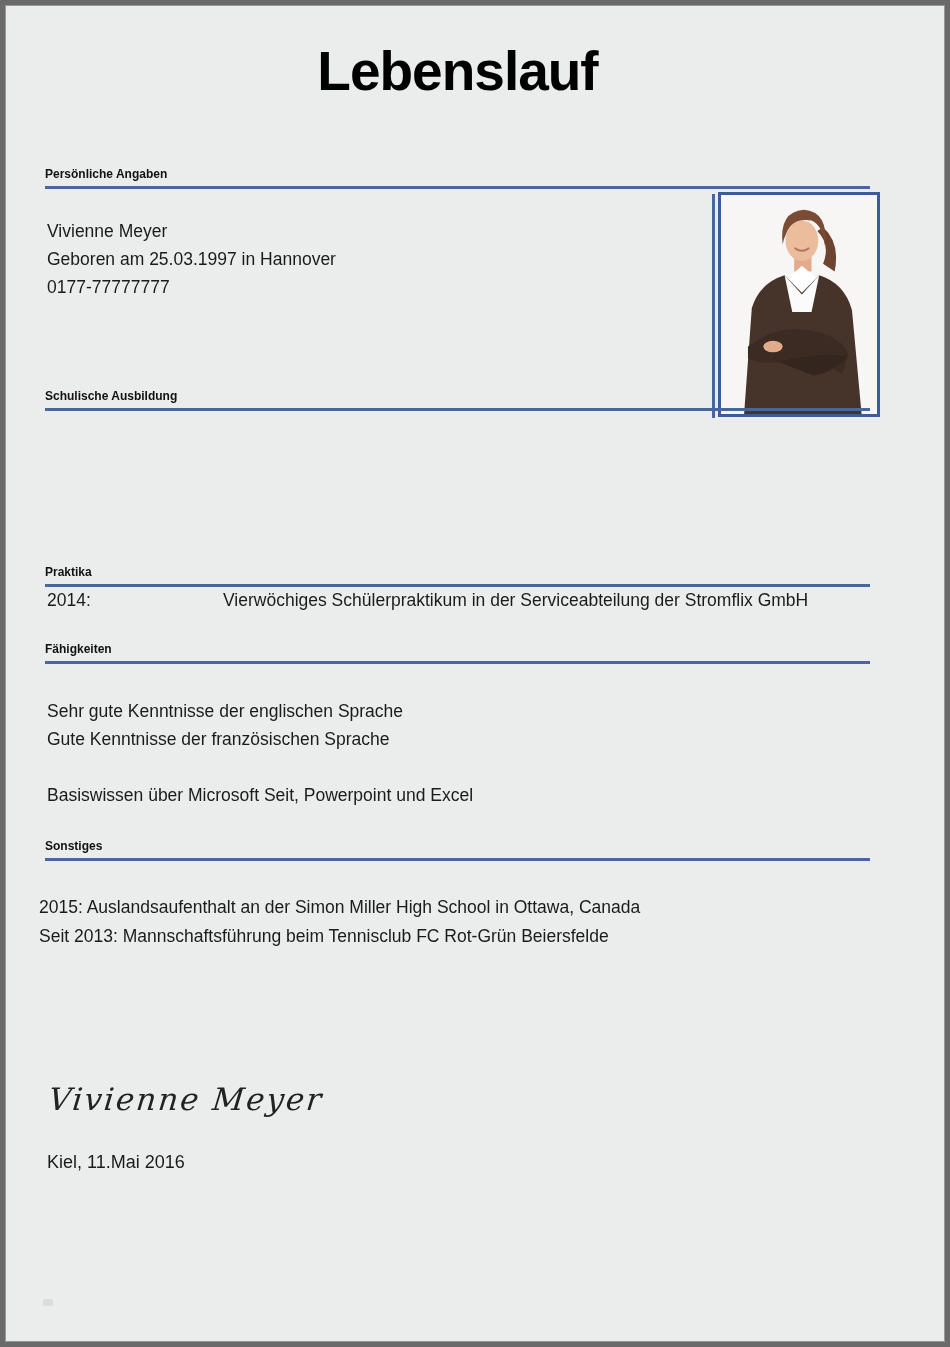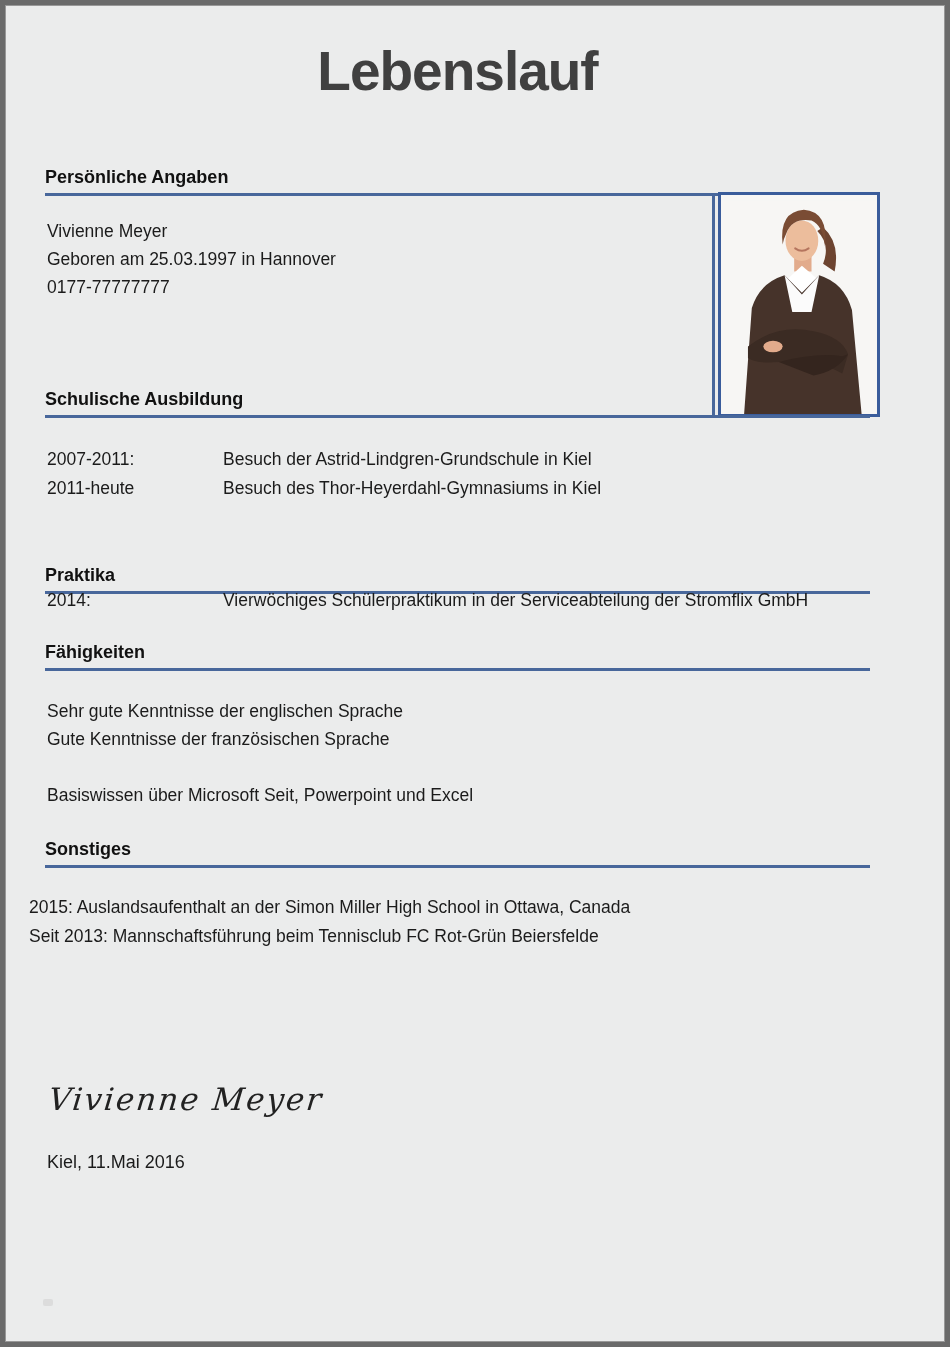--- a/index.html
+++ b/index.html
@@ -13,25 +13,25 @@
     box-sizing:border-box;
     font-family:"Liberation Sans", sans-serif;
     color:#1b1b1b;
     overflow:hidden;
   }
   .abs{position:absolute;}
   .doc-title{
     left:40px;right:75px;top:34px;
     text-align:center;
     font-size:55px;font-weight:700;letter-spacing:-1px;
-    color:#404040;
+    color:#000000;
   }
   .section-heading{
     left:40px;right:75px;
-    font-size:18px;font-weight:700;
+    font-size:12px;font-weight:700;
     padding-bottom:5px;
     border-bottom:3px solid #48679b;
     color:#111;
   }
   .body-text{font-size:17.5px;line-height:28px;}
   .info-block{left:42px;top:212px;}
   .entry-row{white-space:nowrap;}
   .entry-period{display:inline-block;width:176px;}
   .photo-vrule{
     left:707px;top:189px;width:3px;height:224px;
@@ -98,48 +98,40 @@
 
       <path d="M28,152 Q58,128 96,136 Q126,142 132,160 L126,180 Q94,162 60,168 Q38,170 28,164 Z" fill="#3b2b23"></path>
       <path d="M132,160 Q120,178 96,182 L60,168 Q100,158 126,162 Z" fill="#34251e"></path>
 
       <ellipse cx="54" cy="152" rx="10" ry="6" fill="#e2ab8c"></ellipse>
     </svg>
   </div>
 
   <div class="abs section-heading" style="top:384px;">Schulische Ausbildung</div>
 
-  <div class="abs body-text" style="left:42px;top:440px;line-height:29px;">
-    <div class="entry-row">
-      <span class="entry-period">2007-2011:</span><span>Besuch der Astrid-Lindgren-Grundschule in Kiel</span>
-    </div>
-    <div class="entry-row">
-      <span class="entry-period">2011-heute</span><span>Besuch des Thor-Heyerdahl-Gymnasiums in Kiel</span>
-    </div>
-  </div>
 
   <div class="abs section-heading" style="top:524px;margin-top:36px;">Praktika</div>
 
   <div class="abs body-text" style="left:42px;top:581px;line-height:29px;">
     <div class="entry-row">
       <span class="entry-period">2014:</span><span>Vierwöchiges Schülerpraktikum in der Serviceabteilung der Stromflix GmbH</span>
     </div>
   </div>
 
   <div class="abs section-heading" style="top:637px;">Fähigkeiten</div>
 
   <div class="abs body-text" style="left:42px;top:692px;">
     <div>Sehr gute Kenntnisse der englischen Sprache</div>
     <div>Gute Kenntnisse der französischen Sprache</div>
   </div>
   <div class="abs body-text" style="left:42px;top:776px;">Basiswissen über Microsoft Seit, Powerpoint und Excel</div>
 
   <div class="abs section-heading" style="top:834px;">Sonstiges</div>
 
-  <div class="abs body-text" style="left:24px;top:888px;line-height:29px;">
+  <div class="abs body-text" style="left:34px;top:888px;line-height:29px;">
     <div>2015: Auslandsaufenthalt an der Simon Miller High School in Ottawa, Canada</div>
     <div>Seit 2013: Mannschaftsführung beim Tennisclub FC Rot-Grün Beiersfelde</div>
   </div>
 
   <div class="abs signature">Vivienne Meyer</div>
   <div class="abs place-date">Kiel, 11.Mai 2016</div>
 
   <div class="abs page-artifact"></div>
 
 </div>

